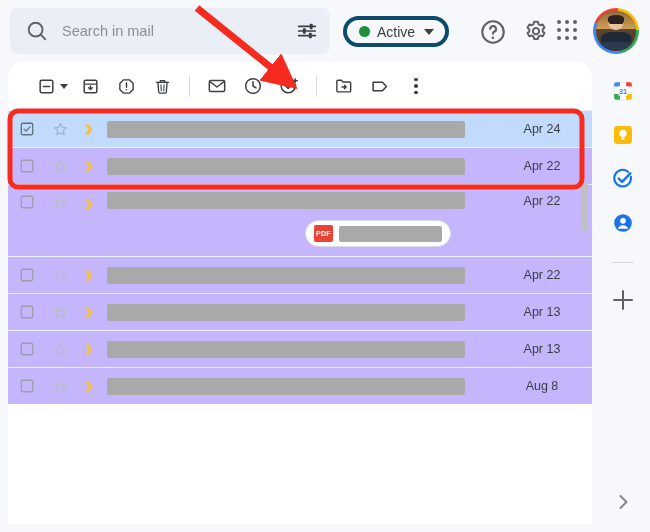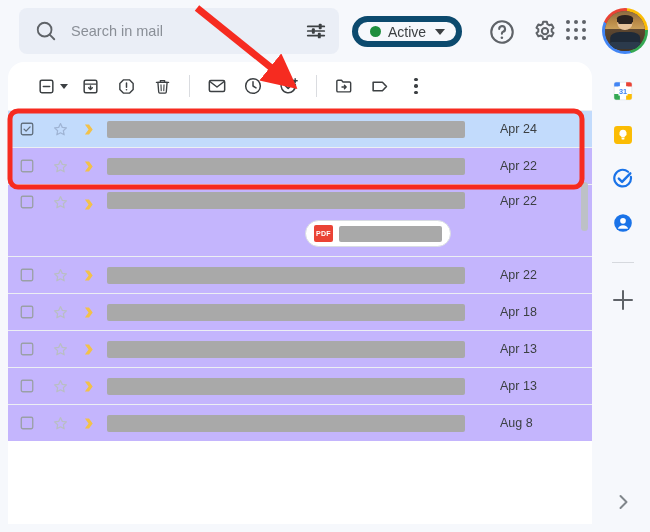--- a/index.html
+++ b/index.html
@@ -7,38 +7,38 @@
     width: 650px; height: 532px;
     font-family: "Liberation Sans", sans-serif;
     background: #f6f8fc;
     overflow: hidden;
   }
   #app { position: relative; width: 650px; height: 532px; }
 
   
   .header {
     position: absolute; left: 0; top: 0; width: 596px; height: 62px;
-    display: flex; align-items: center; margin-left: 9px;
+    display: flex; align-items: center;
   }
   .search-box {
     position: absolute; left: 10px; top: 8px; width: 320px; height: 46px;
     background: #eaeef6; border-radius: 8px;
     display: flex; align-items: center; padding: 0 12px;
   }
   .search-icon { width: 22px; height: 22px; margin: 0 14px 0 4px; flex: none; }
   .search-input {
     flex: 1; border: none; outline: none; background: transparent;
     font-family: "Liberation Sans", sans-serif; font-size: 14.5px; color: #3c4043;
   }
   .search-input::placeholder { color: #8a8f97; }
   .tune-icon { width: 22px; height: 22px; flex: none; margin-left: 6px; }
 
   .status-chip {
     position: absolute; left: 343px; top: 16px; height: 31px;
-    border: 6px solid #0c4a6e; border-radius: 17px;
+    border: 4px solid #0c4a6e; border-radius: 17px;
     display: flex; align-items: center; gap: 7px; padding: 0 11px 0 12px;
     background: transparent; cursor: pointer;
   }
   .status-dot { width: 11px; height: 11px; border-radius: 50%; background: #1e8e3e; }
   .status-label { font-size: 14px; color: #3c4043; }
   .caret { width: 0; height: 0; border-left: 5px solid transparent;
            border-right: 5px solid transparent; border-top: 6px solid #3c4043; margin-left: 2px; }
 
   .hdr-icon-btn {
     position: absolute; top: 18px; width: 28px; height: 28px; cursor: pointer;
@@ -110,21 +110,21 @@
                 flex: none; padding-top: 0; }
   .row-tall .cell-check { padding-top: 9px; }
   .cell-star { width: 30px; display: flex; justify-content: center; flex: none; }
   .row-tall .cell-star { padding-top: 9px; }
   .cell-imp { width: 28px; display: flex; justify-content: center; flex: none; }
   .row-tall .cell-imp { padding-top: 11px; }
   .cell-body { flex: 1; display: flex; flex-direction: column; justify-content: center;
                padding-left: 4px; }
   .row-tall .cell-body { padding-top: 7px; }
   .redact { height: 17px; background: #a9a9a9; border-radius: 2px; width: 358px; }
-  .cell-date { width: 92px; text-align: left; padding-right: 8px; flex: none;
+  .cell-date { width: 92px; text-align: center; padding-right: 8px; flex: none;
                font-size: 12.5px; color: #3c4043; }
   .row-tall .cell-date { padding-top: 9px; }
 
   .chip-attach {
     margin-top: 11px; margin-left: 198px; width: 146px; height: 27px;
     border: 1px solid #d8dce3; border-radius: 14px;
     display: flex; align-items: center; gap: 6px; padding: 0 8px;
     background: #fff;
   }
   .pdf-badge {
@@ -435,42 +435,20 @@
     </svg>
           </div>
           <div class="cell-imp">
             <svg viewBox="0 0 24 24" width="17" height="17">
          <path d="M5.5 5h5.8l5.2 7-5.2 7H5.5l5.2-7z" fill="#f2c14a"></path>
        </svg>
           </div>
           <div class="cell-body">
             <div class="redact"></div>
           </div>
-          <div class="cell-date">Apr 18</div>
-        </div>
-        <div class="row">
-          <div class="cell-check">
-            <svg viewBox="0 0 24 24" width="16" height="16">
-      <rect x="3.4" y="3.4" width="17.2" height="17.2" rx="2.2" fill="none" stroke="#9aa0a6" stroke-width="2"></rect>
-
-    </svg>
-          </div>
-          <div class="cell-star">
-            <svg viewBox="0 0 24 24" width="17" height="17">
-      <path d="M12 3.6l2.5 5.4 5.9.7-4.4 4 1.2 5.8L12 16.6 6.8 19.5 8 13.7l-4.4-4 5.9-.7z" fill="none" stroke="#b9bec4" stroke-width="1.7" stroke-linejoin="round"></path>
-    </svg>
-          </div>
-          <div class="cell-imp">
-            <svg viewBox="0 0 24 24" width="17" height="17">
-         <path d="M5.5 5h5.8l5.2 7-5.2 7H5.5l5.2-7z" fill="#f2c14a"></path>
-       </svg>
-          </div>
-          <div class="cell-body">
-            <div class="redact"></div>
-          </div>
           <div class="cell-date">Apr 13</div>
         </div>
         <div class="row">
           <div class="cell-check">
             <svg viewBox="0 0 24 24" width="16" height="16">
       <rect x="3.4" y="3.4" width="17.2" height="17.2" rx="2.2" fill="none" stroke="#9aa0a6" stroke-width="2"></rect>
 
     </svg>
           </div>
           <div class="cell-star">

